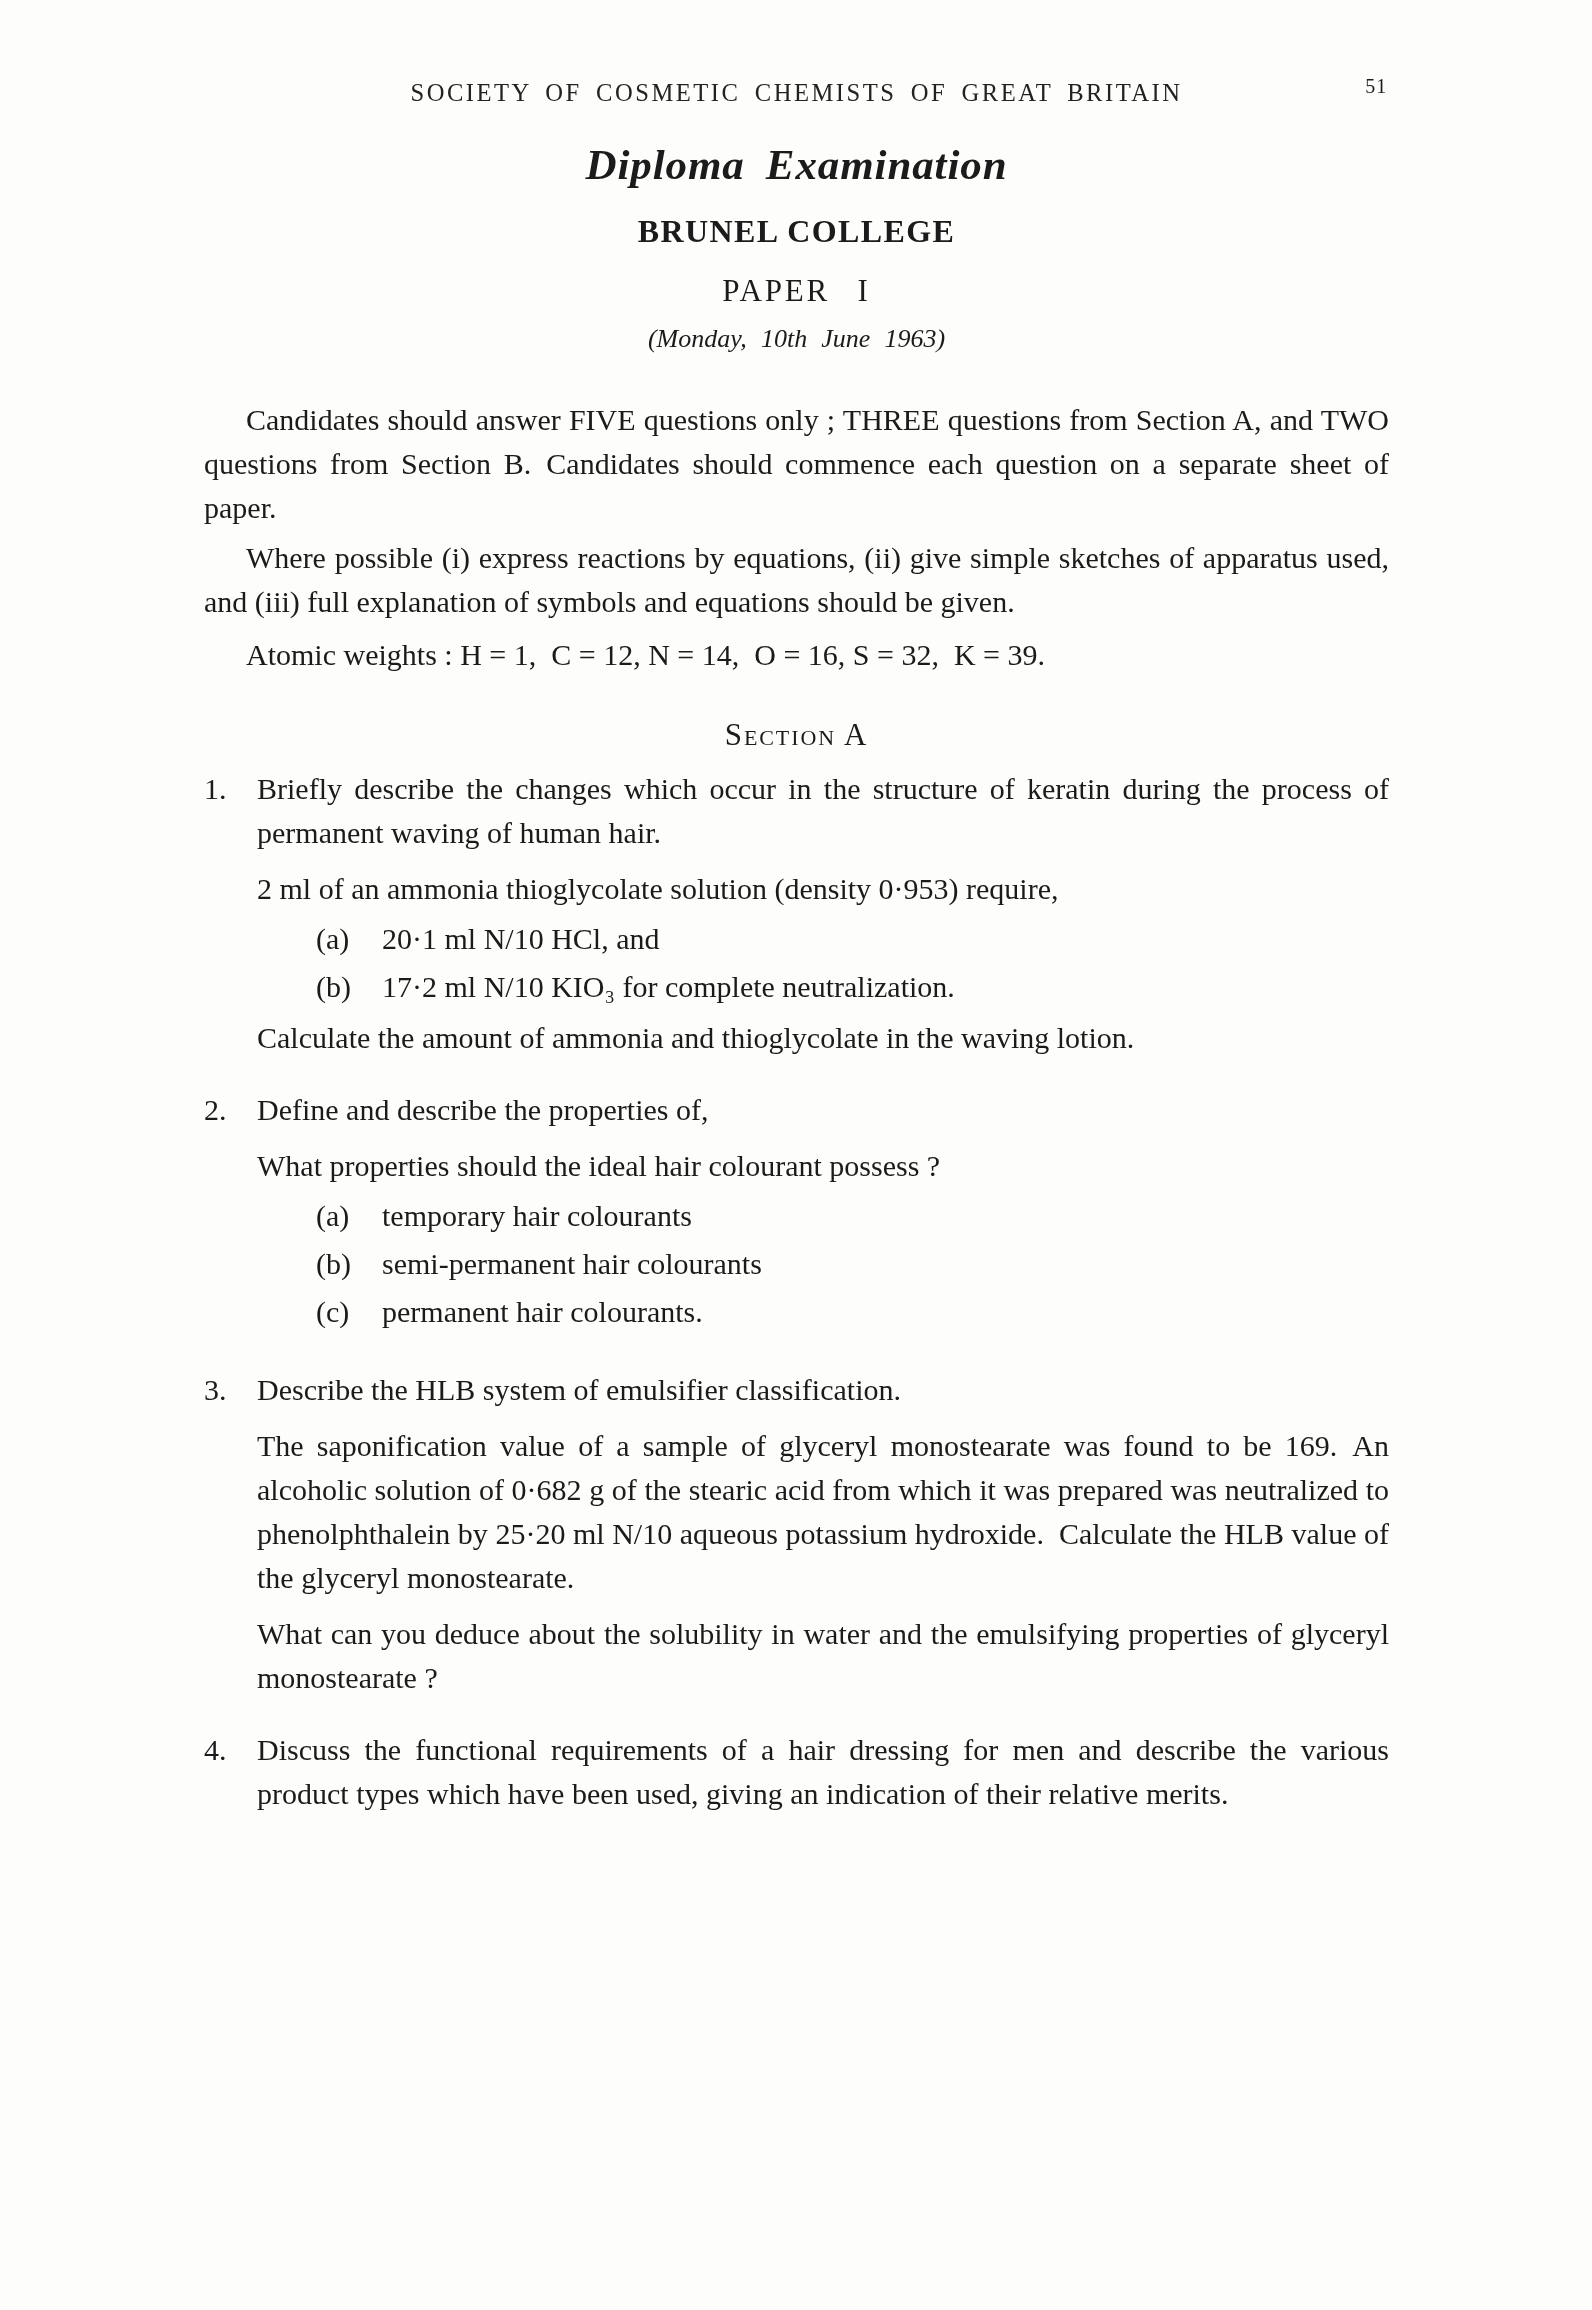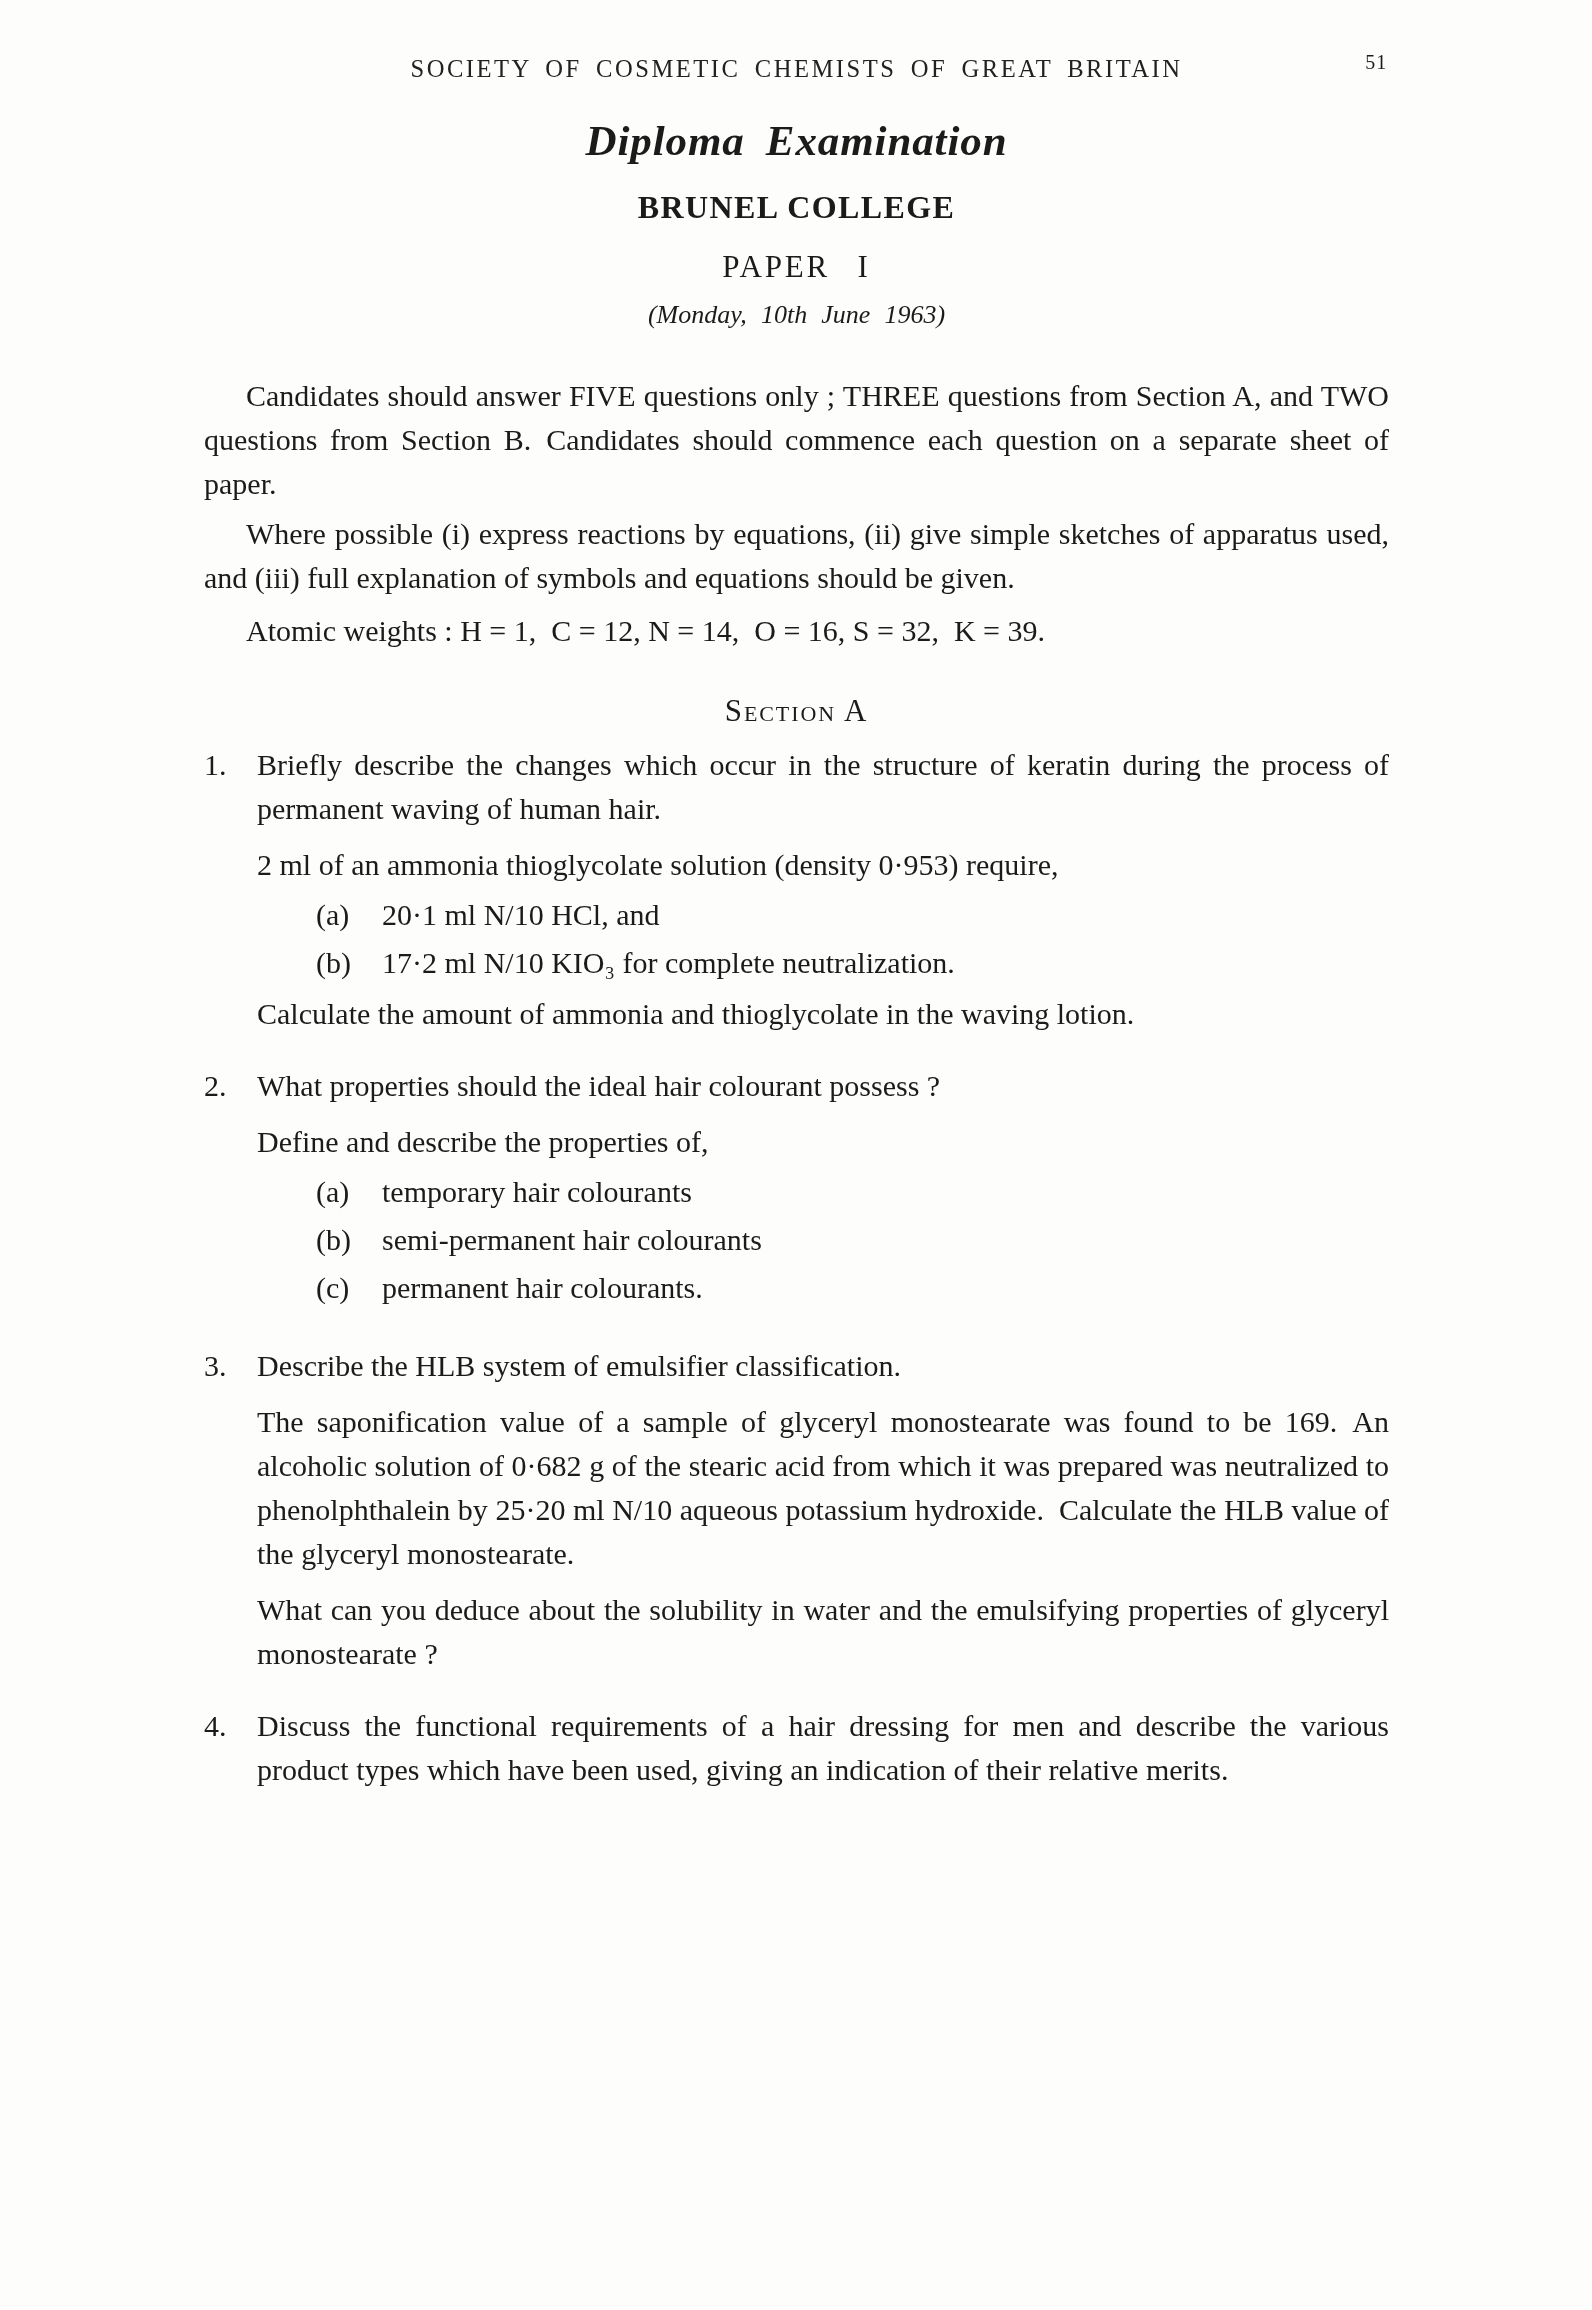--- a/index.html
+++ b/index.html
@@ -12,21 +12,21 @@
     background: #fdfdfb;
     position: relative;
     overflow: hidden;
     font-family: "Liberation Serif", "DejaVu Serif", serif;
     color: #1b1b1b;
     margin: 0 auto;
   }
   .content {
     width: 1185px;
     margin: 0 auto;
-    padding-top: 55px;
+    padding-top: 79px;
   }
 
   .running-row {
     position: relative;
     height: 36px;
     margin-bottom: 24.6px;
   }
   .running-title {
     display: block;
     text-align: center;
@@ -150,22 +150,22 @@
             <span class="item-text">17·2 ml N/10 KIO₃ for complete neutralization.</span>
           </div>
         </div>
         <p>Calculate the amount of ammonia and thioglycolate in the waving lotion.</p>
       </div>
     </div>
 
     <div class="question">
       <span class="qnum">2.</span>
       <div class="qbody">
+        <p>Define and describe the properties of,</p>
         <p>What properties should the ideal hair colourant possess ?</p>
-        <p>Define and describe the properties of,</p>
         <div class="items">
           <div class="item">
             <span class="item-label">(a)</span>
             <span class="item-text">temporary hair colourants</span>
           </div>
           <div class="item">
             <span class="item-label">(b)</span>
             <span class="item-text">semi-permanent hair colourants</span>
           </div>
           <div class="item">

